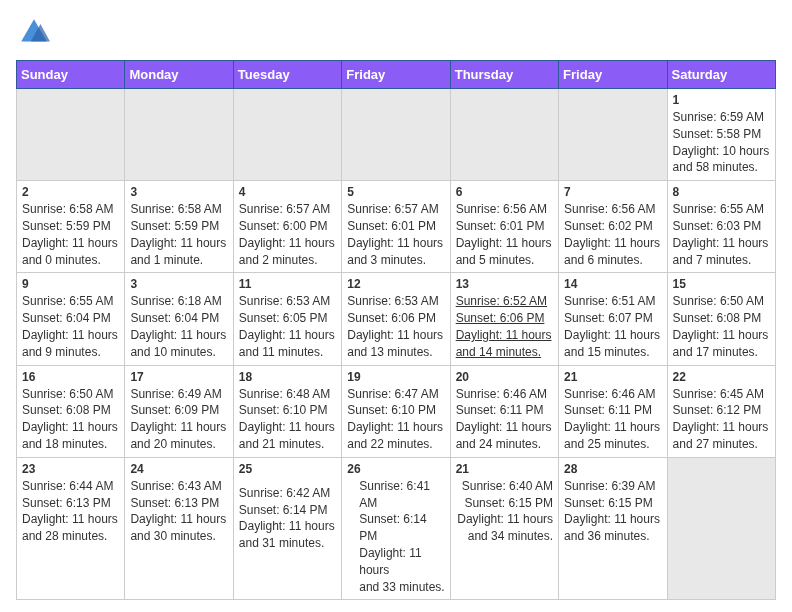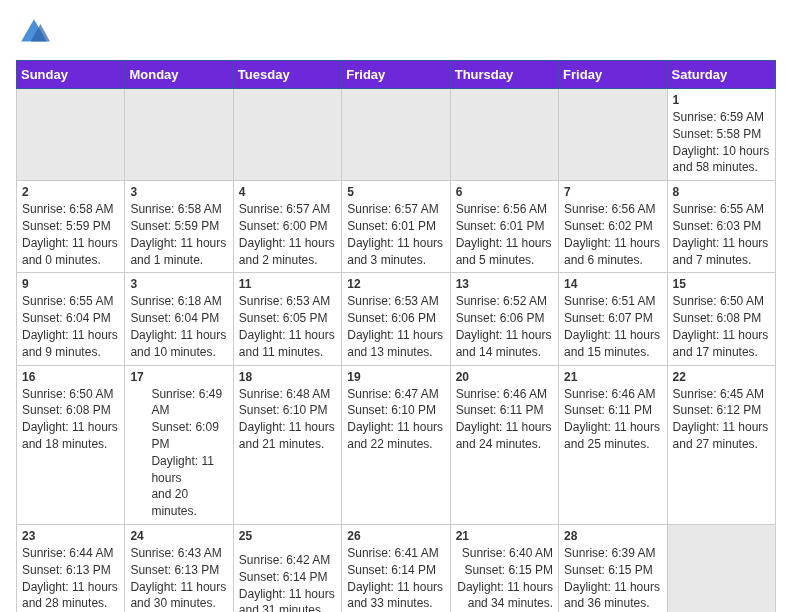--- a/index.html
+++ b/index.html
@@ -46,21 +46,21 @@
     .location {
       font-size: 16px;
       color: #555;
     }
     .calendar {
       width: 100%;
       border-collapse: collapse;
       border: 1px solid #ccc;
     }
     .calendar th {
-      background: #6d28d9;
+      background: #8b5cf6;
       color: #fff;
       font-size: 13px;
       font-weight: bold;
       padding: 6px 4px;
       text-align: left;
       border: 1px solid #2e5a99;
     }
     .calendar td {
       width: calc(100%/7);
       vertical-align: top;
@@ -213,21 +213,21 @@
         </td>
         <td>
           <span class="day-num">12</span>
           <div class="day-info" style="white-space: pre-line;">Sunrise: 6:53 AM
 Sunset: 6:06 PM
 Daylight: 11 hours
 and 13 minutes.</div>
         </td>
         <td>
           <span class="day-num">13</span>
-          <div class="day-info" style="white-space: pre-line;">Sunrise: 6:52 AM
+          <div class="day-info" style="white-space: pre-line; text-decoration: underline;">Sunrise: 6:52 AM
 Sunset: 6:06 PM
 Daylight: 11 hours
 and 14 minutes.</div>
         </td>
         <td>
           <span class="day-num">14</span>
           <div class="day-info" style="white-space: pre-line;">Sunrise: 6:51 AM
 Sunset: 6:07 PM
 Daylight: 11 hours
 and 15 minutes.</div>
@@ -243,21 +243,21 @@
       <tr>
         <td>
           <span class="day-num">16</span>
           <div class="day-info" style="white-space: pre-line;">Sunrise: 6:50 AM
 Sunset: 6:08 PM
 Daylight: 11 hours
 and 18 minutes.</div>
         </td>
         <td>
           <span class="day-num">17</span>
-          <div class="day-info" style="white-space: pre-line; margin-left: 21px;">Sunrise: 6:49 AM
+          <div class="day-info" style="white-space: pre-line;">Sunrise: 6:49 AM
 Sunset: 6:09 PM
 Daylight: 11 hours
 and 20 minutes.</div>
         </td>
         <td>
           <span class="day-num">18</span>
           <div class="day-info" style="white-space: pre-line;">Sunrise: 6:48 AM
 Sunset: 6:10 PM
 Daylight: 11 hours
 and 21 minutes.</div>
@@ -308,21 +308,21 @@
         </td>
         <td>
           <span class="day-num">25</span>
           <div class="day-info" style="white-space: pre-line; margin-top: 9px;">Sunrise: 6:42 AM
 Sunset: 6:14 PM
 Daylight: 11 hours
 and 31 minutes.</div>
         </td>
         <td>
           <span class="day-num">26</span>
-          <div class="day-info" style="white-space: pre-line;">Sunrise: 6:41 AM
+          <div class="day-info" style="white-space: pre-line; margin-left: 12px;">Sunrise: 6:41 AM
 Sunset: 6:14 PM
 Daylight: 11 hours
 and 33 minutes.</div>
         </td>
         <td>
           <span class="day-num">21</span>
           <div class="day-info" style="white-space: pre-line; text-align: right;">Sunrise: 6:40 AM
 Sunset: 6:15 PM
 Daylight: 11 hours
 and 34 minutes.</div>

